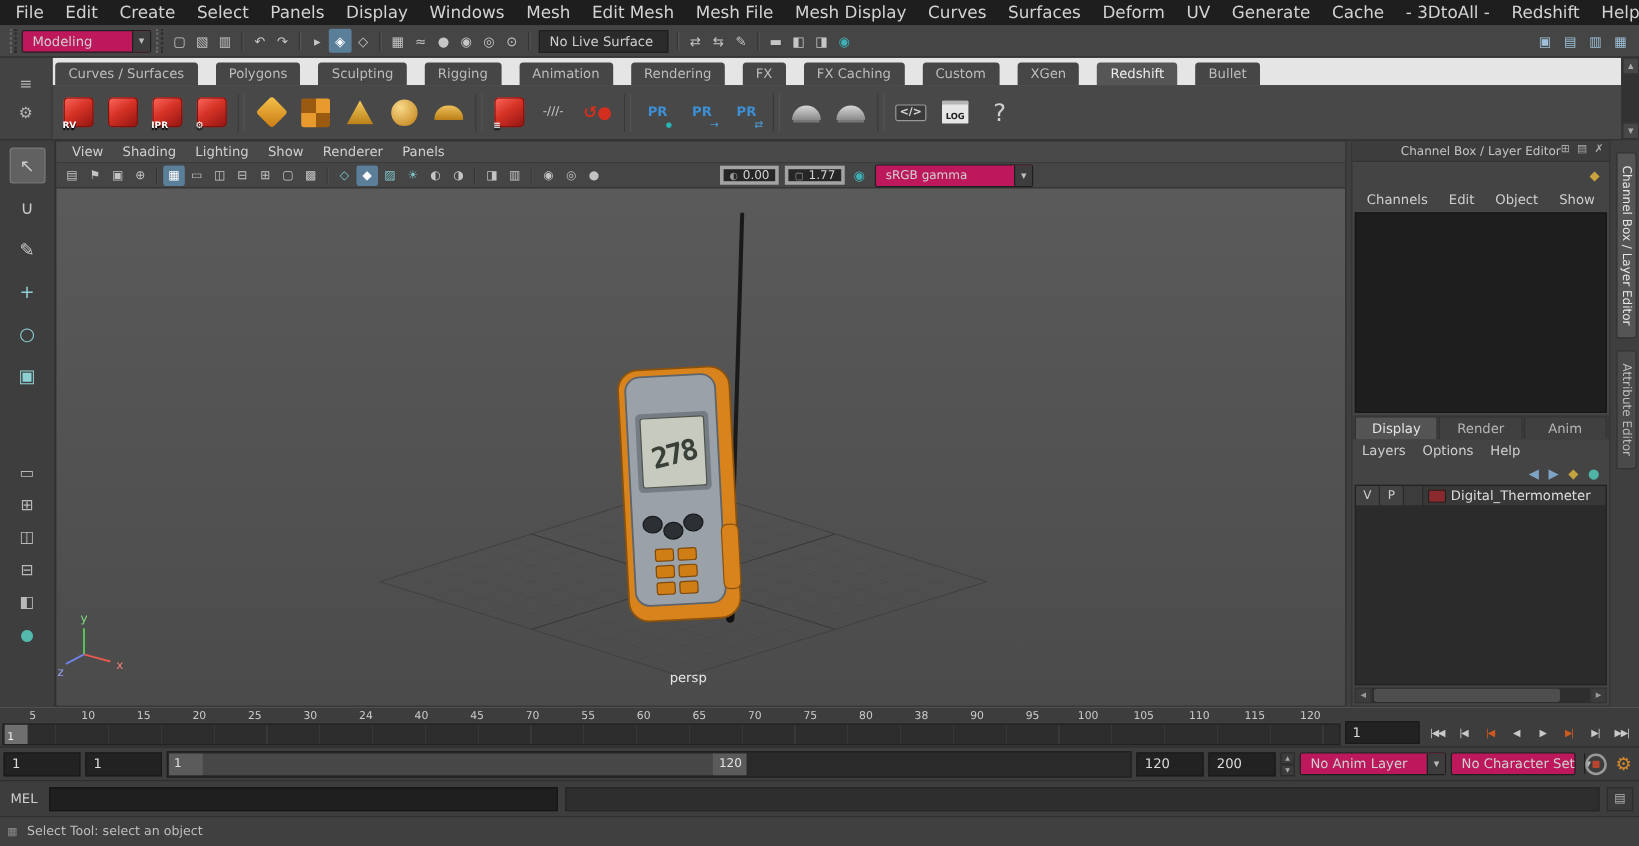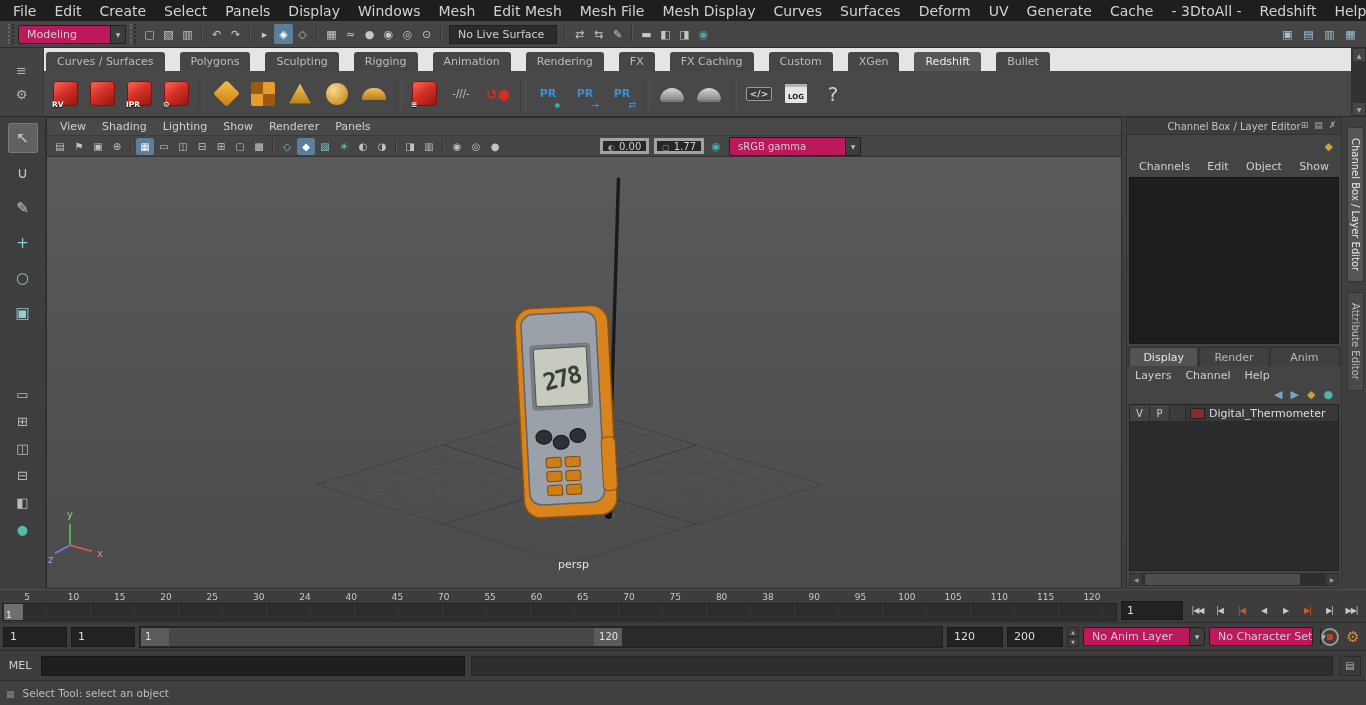--- a/index.html
+++ b/index.html
@@ -620,21 +620,21 @@
     <div class="cb-empty"></div>
     <div class="le-tabs">
 
     <span class="le-tab active">Display</span>
         <span class="le-tab">Render</span>
         <span class="le-tab">Anim</span>
       </div>
     <div class="le-menus">
 
     <span class="le-menu">Layers</span>
-        <span class="le-menu">Channel</span>
+        <span class="le-menu">Options</span>
         <span class="le-menu">Help</span>
       </div>
     <div class="le-icons">
 
     <span class="le-icon" style="--c: #7fa3c4;"><span>◀</span></span>
         <span class="le-icon" style="--c: #7fa3c4;"><span>▶</span></span>
         <span class="le-icon" style="--c: #c2a23e;"><span>◆</span></span>
         <span class="le-icon" style="--c: #4fb3a5;"><span>●</span></span>
       </div>
     <div class="le-list">

